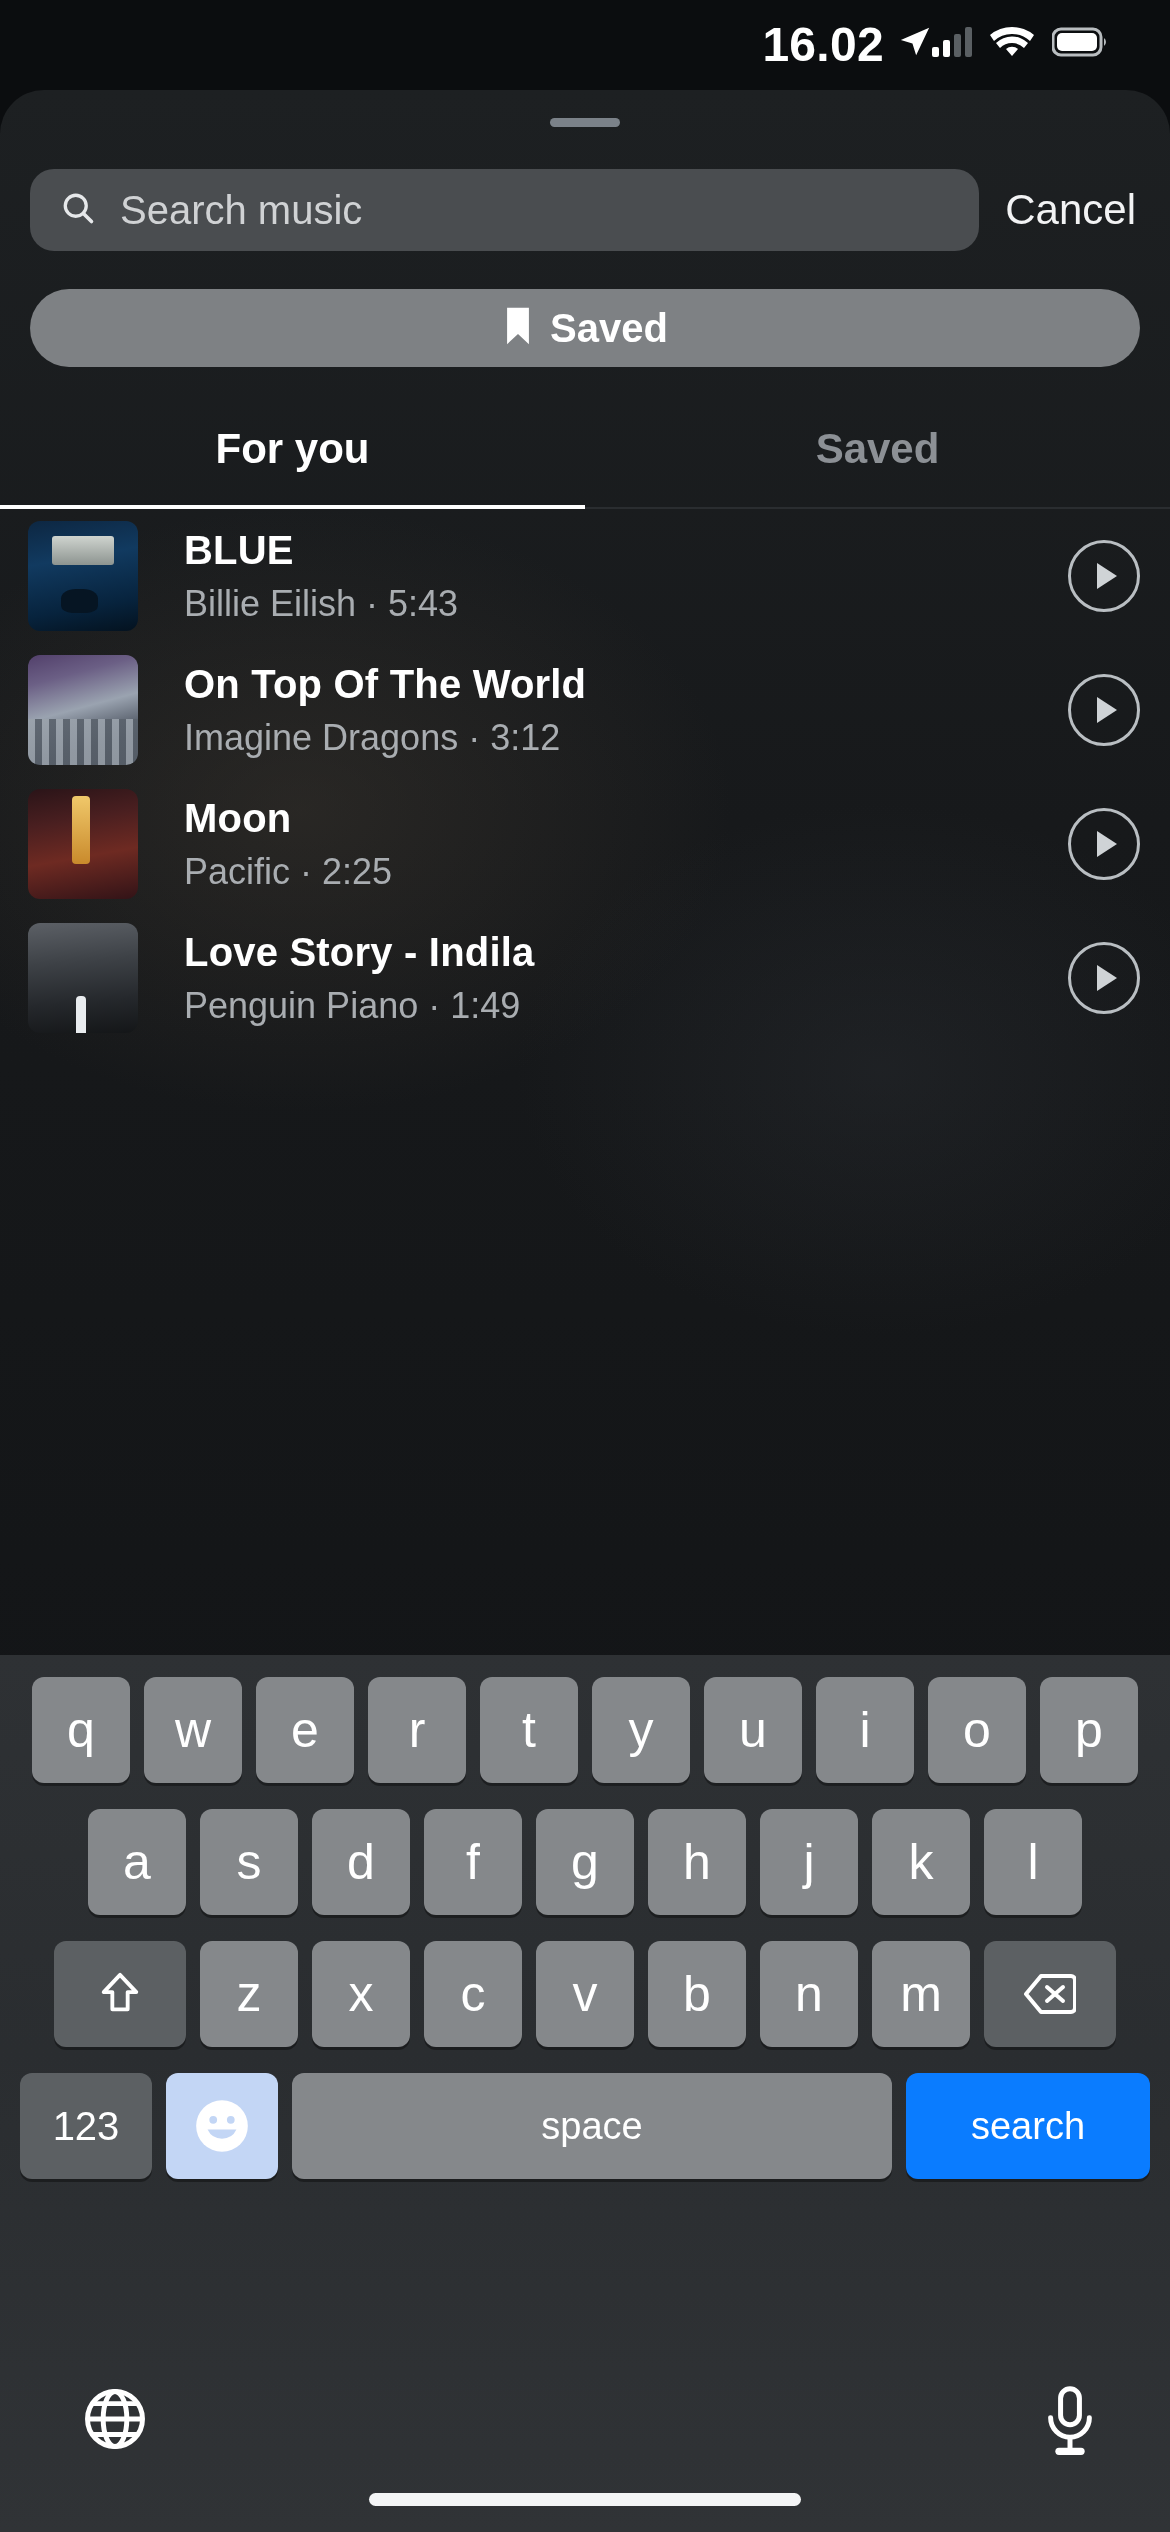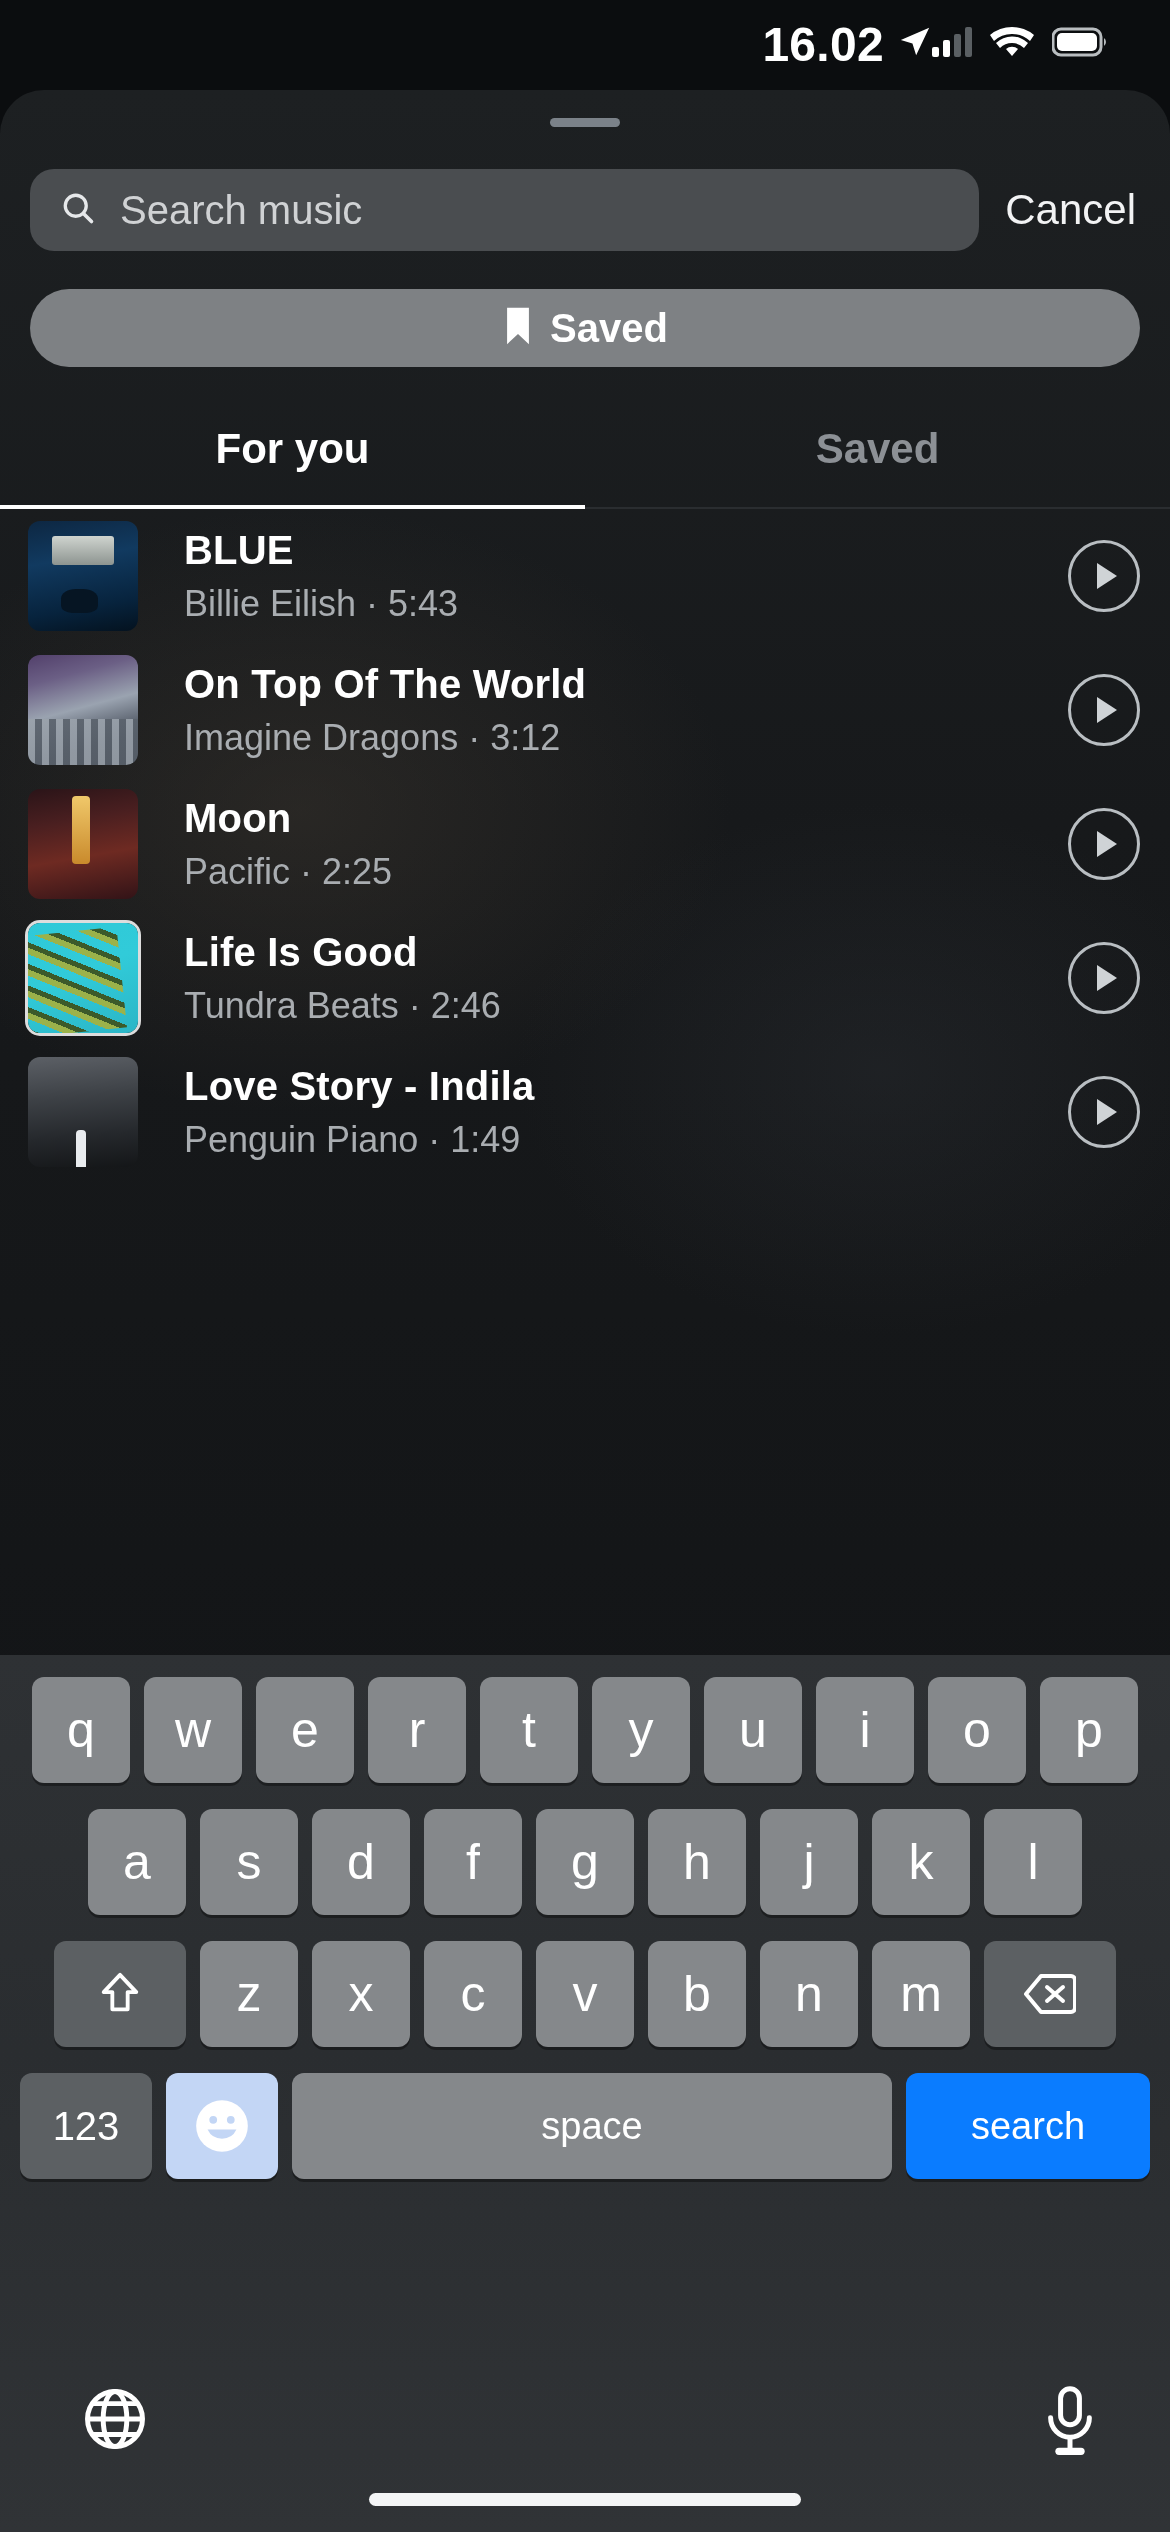--- a/index.html
+++ b/index.html
@@ -280,30 +280,20 @@
         <div class="art art-moon"></div>
         <div class="song-text">
           <div class="song-title">Moon</div>
           <div class="song-meta">Pacific · 2:25</div>
         </div>
         <div class="play-btn">
             <div class="play-tri"></div>
           </div>
       </div>
 
-      <div class="song-row">
-        <div class="art art-palm framed"></div>
-        <div class="song-text">
-          <div class="song-title">Life Is Good</div>
-          <div class="song-meta">Tundra Beats · 2:46</div>
-        </div>
-        <div class="play-btn">
-            <div class="play-tri"></div>
-          </div>
-      </div>
 
       <div class="song-row">
         <div class="art art-night"></div>
         <div class="song-text">
           <div class="song-title">Love Story - Indila</div>
           <div class="song-meta">Penguin Piano · 1:49</div>
         </div>
         <div class="play-btn">
             <div class="play-tri"></div>
           </div>

